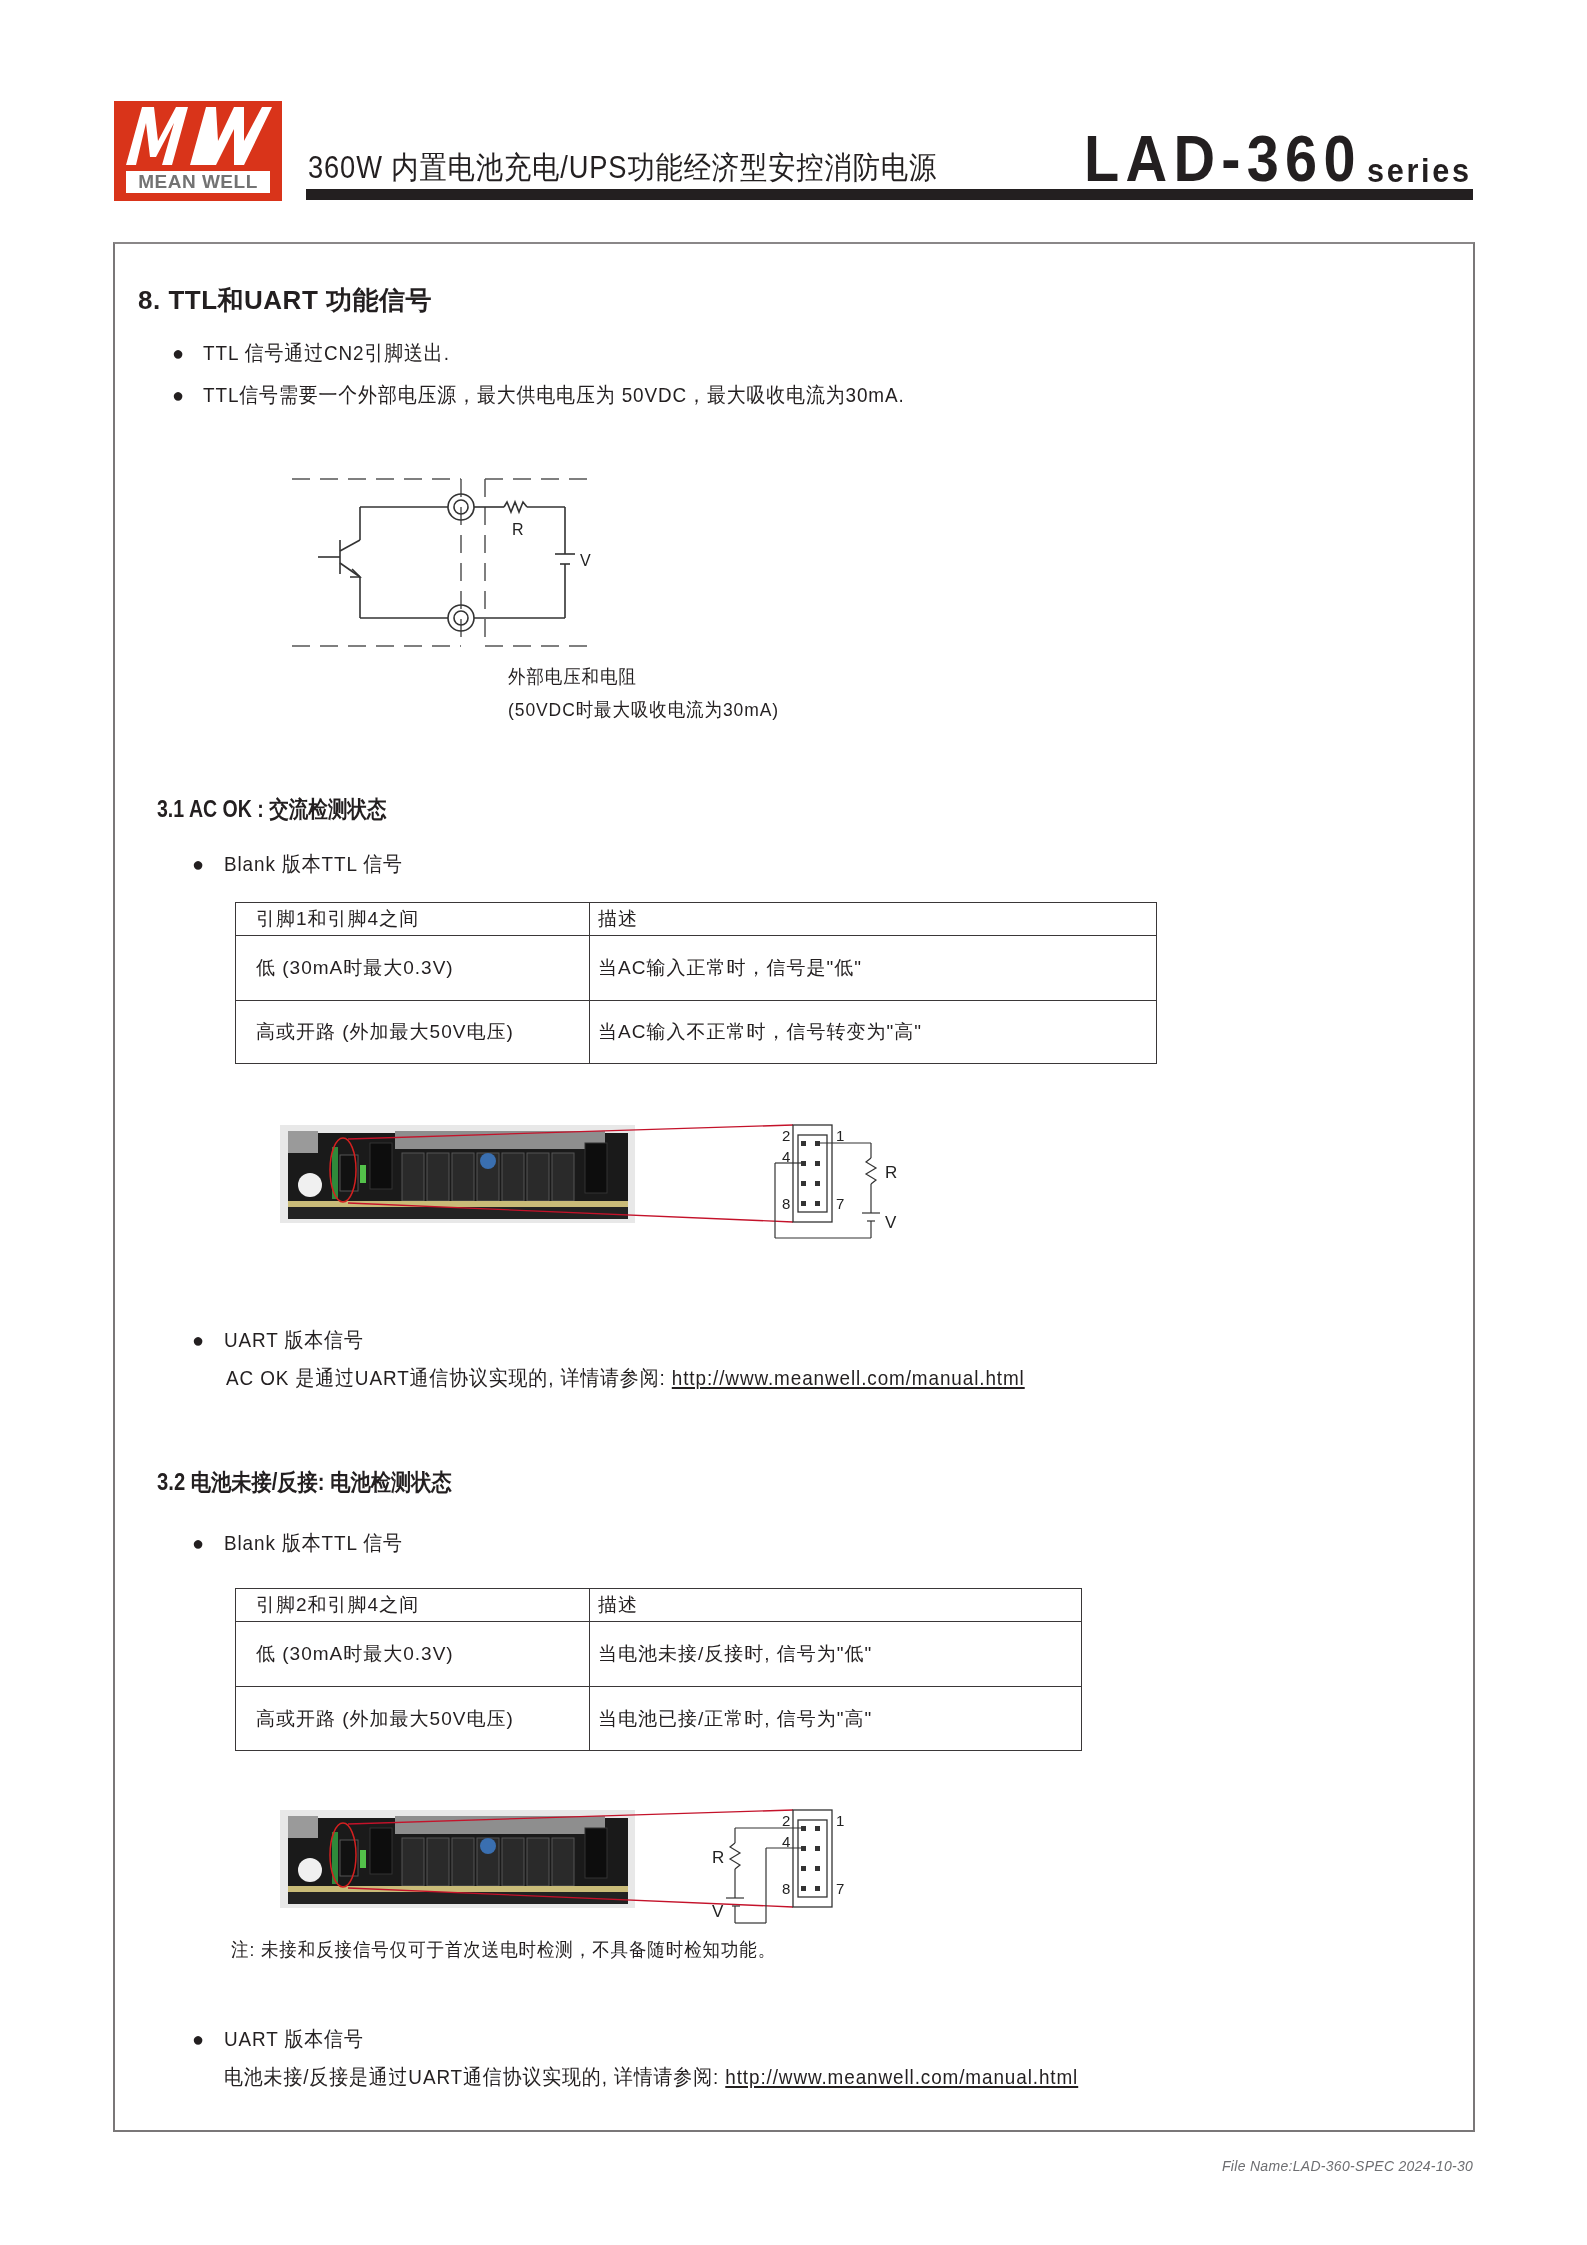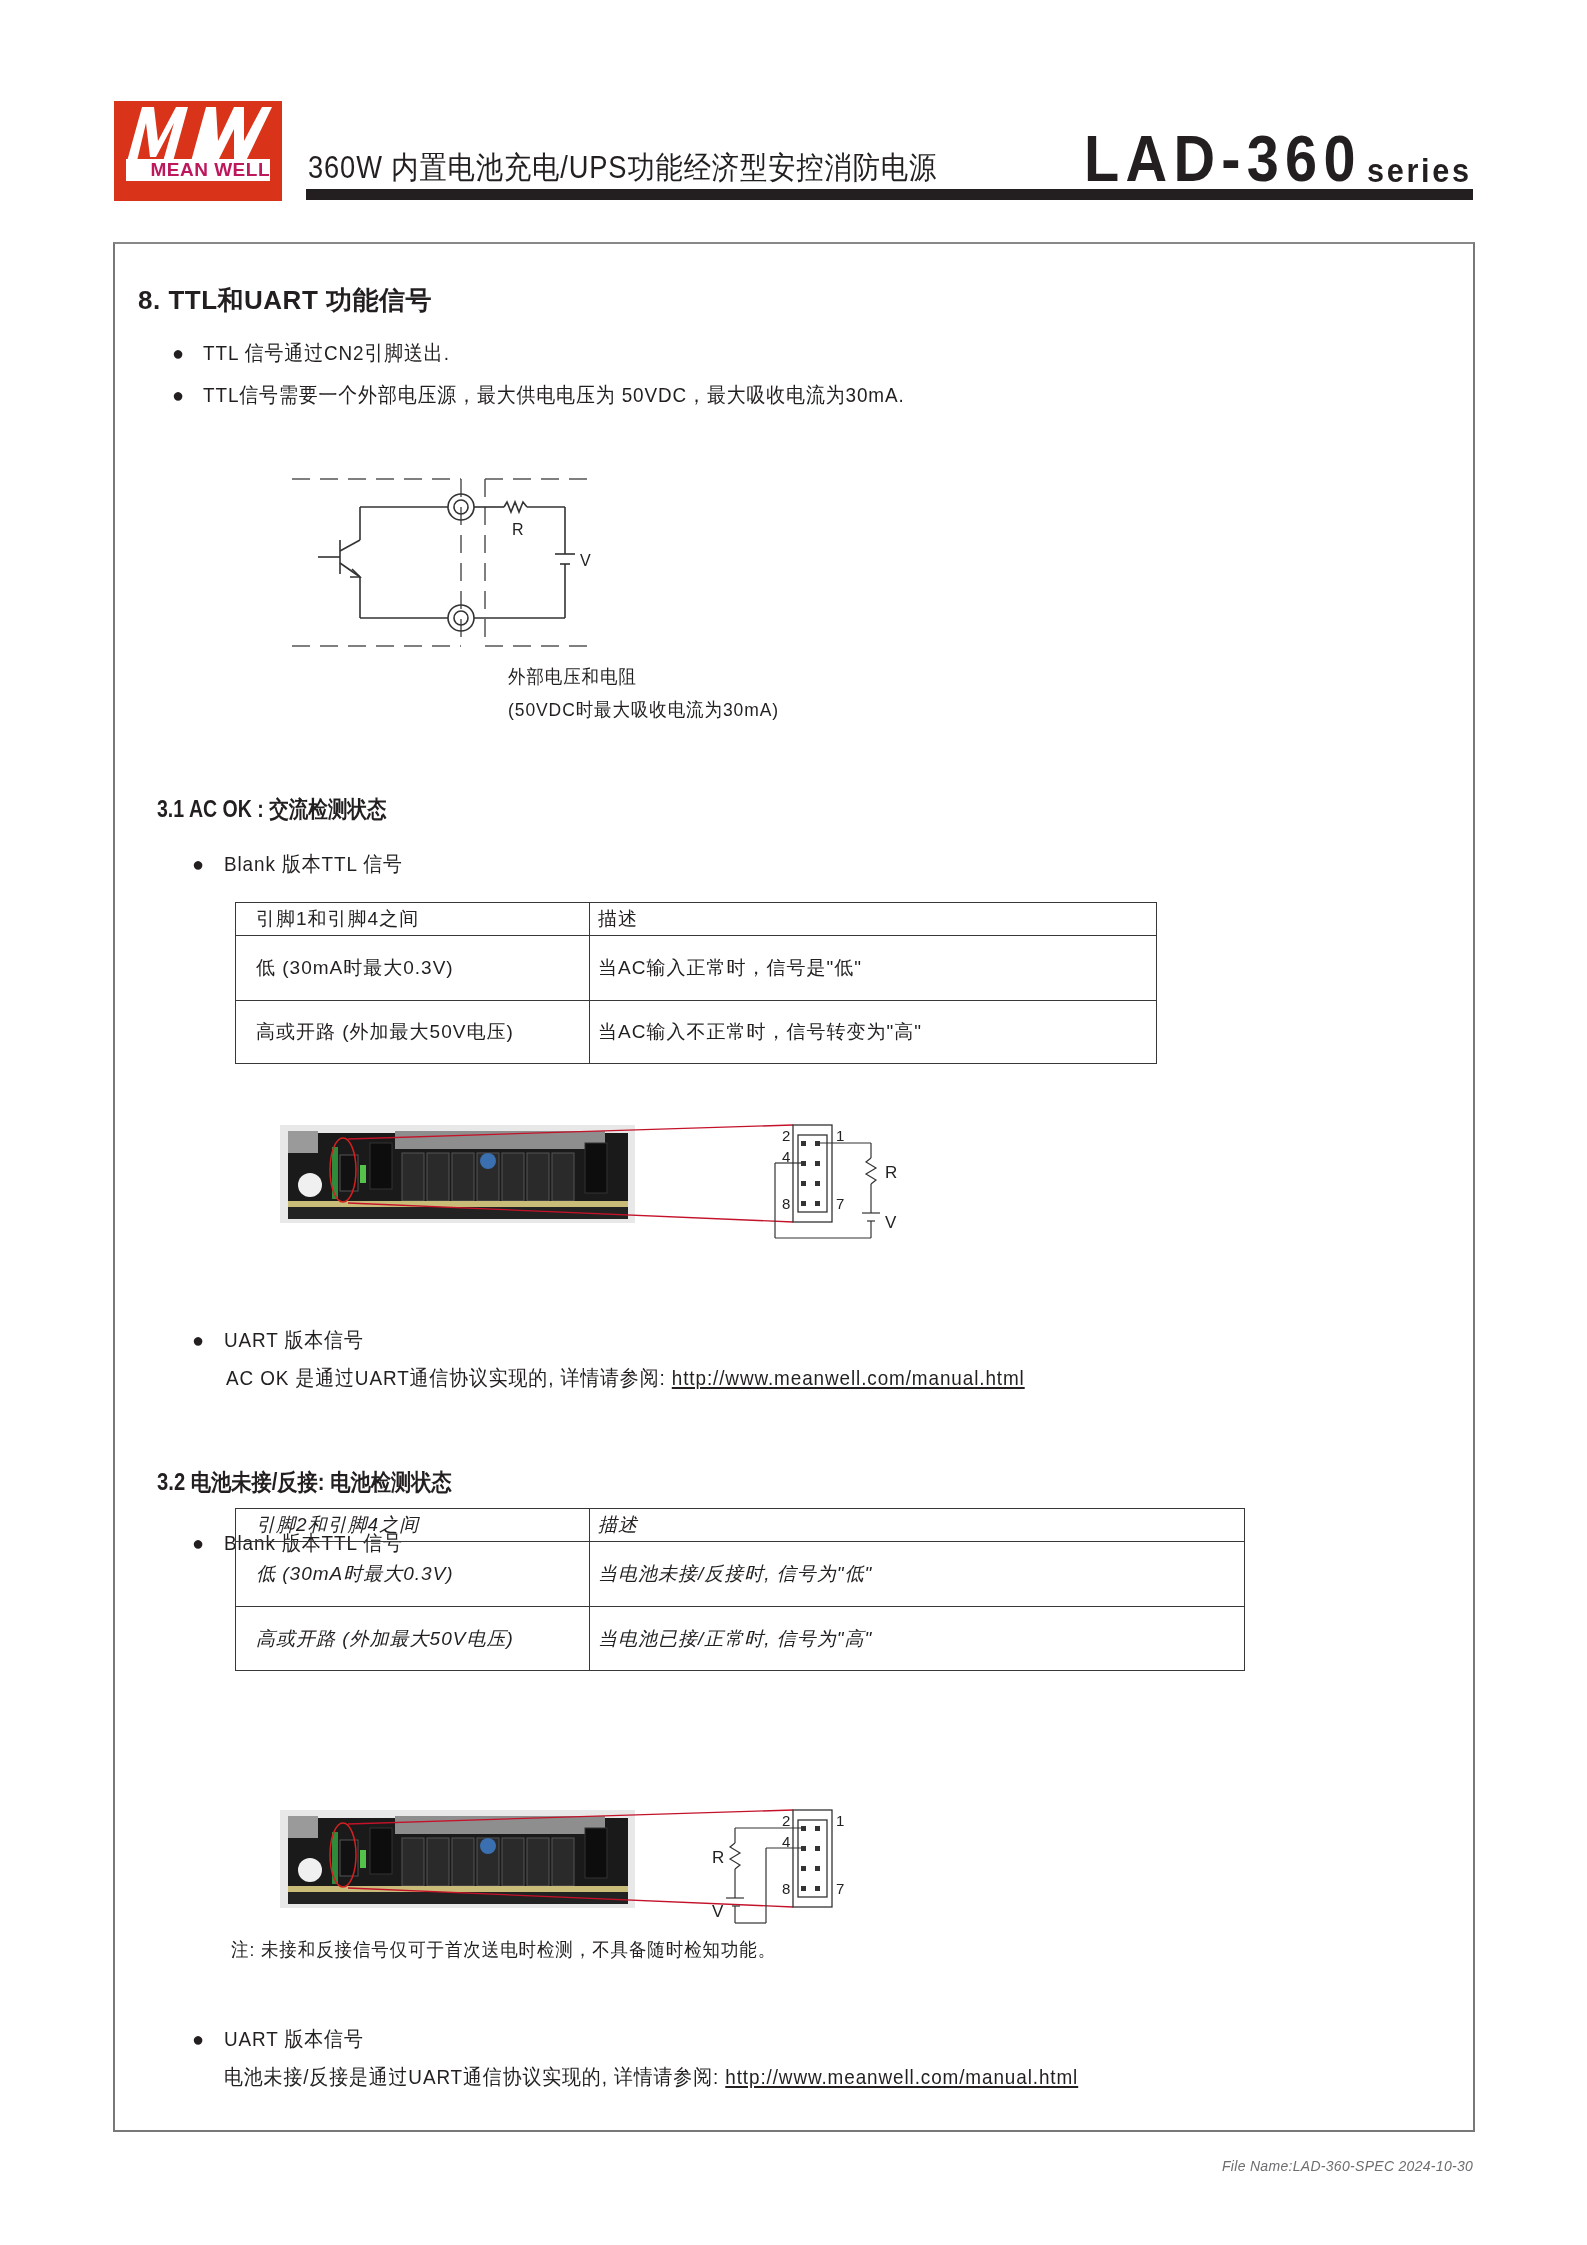--- a/index.html
+++ b/index.html
@@ -1,21 +1,21 @@
 <!DOCTYPE html>
 <html><head>
 <meta charset="utf-8">
 <style>
   html,body{margin:0;padding:0;background:#fff;}
   body{width:1587px;height:2245px;position:relative;overflow:hidden;font-family:"Liberation Sans","DejaVu Sans",sans-serif;color:#231f20;}
   .abs{position:absolute;}
   
   .logo{left:114px;top:101px;width:168px;height:100px;background:#d9341a;}
   .logo .mw{position:absolute;left:6px;top:2px;width:156px;height:64px;}
-  .logo .brand{position:absolute;left:12px;top:58px;width:144px;height:22px;background:#fff;color:#be185d;font-weight:bold;font-size:19px;line-height:22px;text-align:right;letter-spacing:0.5px;}
+  .logo .brand{position:absolute;left:12px;top:70px;width:144px;height:22px;background:#fff;color:#737373;font-weight:bold;font-size:19px;line-height:22px;text-align:center;letter-spacing:0.5px;}
   .subtitle{left:308px;top:150px;font-size:31px;line-height:36px;color:#231f20;letter-spacing:1px;white-space:nowrap;transform:scaleX(0.88);transform-origin:left top;}
   .model{left:1084px;top:124px;font-size:64px;font-weight:bold;line-height:70px;letter-spacing:7px;white-space:nowrap;transform:scaleX(0.9);transform-origin:left top;}
   .series{left:1367px;top:150px;font-size:34px;font-weight:bold;line-height:40px;letter-spacing:3px;transform:scaleX(0.9);transform-origin:left top;}
   .hbar{left:306px;top:189px;width:1167px;height:11px;background:#231f20;}
   .frame{left:113px;top:242px;width:1358px;height:1886px;border:2px solid #7a7778;border-top-color:#8a8788;}
   
   .h1{font-size:26px;font-weight:bold;line-height:30px;white-space:nowrap;letter-spacing:0.5px;}
   .h2{font-size:23px;font-weight:bold;line-height:28px;white-space:nowrap;}
   .p{font-size:21px;line-height:26px;white-space:nowrap;letter-spacing:1px;transform:scaleX(0.9);transform-origin:left top;}
   .bul{font-size:20px;line-height:26px;}
@@ -175,21 +175,21 @@
 <div class="abs bul" style="left:192px;top:1327px;">●</div>
 <div class="abs p" style="left:224px;top:1327px;">UART 版本信号</div>
 <div class="abs p" style="left:226px;top:1365px;">
   <span>AC OK 是通过UART通信协议实现的, 详情请参阅: </span><a class="link">http://www.meanwell.com/manual.html</a>
 </div>
 
 <div class="abs h2" style="left:157px;top:1468px;transform:scaleX(0.88);transform-origin:left top;">3.2 电池未接/反接: 电池检测状态</div>
 <div class="abs bul" style="left:192px;top:1530px;">●</div>
 <div class="abs p" style="left:224px;top:1530px;">Blank 版本TTL 信号</div>
 
-<table class="tt" style="left:235px;top:1508px;width:1010px;font-style:italic;">
+<table class="tt" style="left:235px;top:1588px;width:847px;">
   <tbody>
       <tr style="height:33px;">
     <td style="width:333px;">引脚2和引脚4之间</td>
     <td style="padding-left:8px;">描述</td>
   </tr>
   <tr style="height:65px;">
     <td>低 (30mA时最大0.3V)</td>
     <td style="padding-left:8px;">当电池未接/反接时, 信号为"低"</td>
   </tr>
   <tr style="height:64px;">

